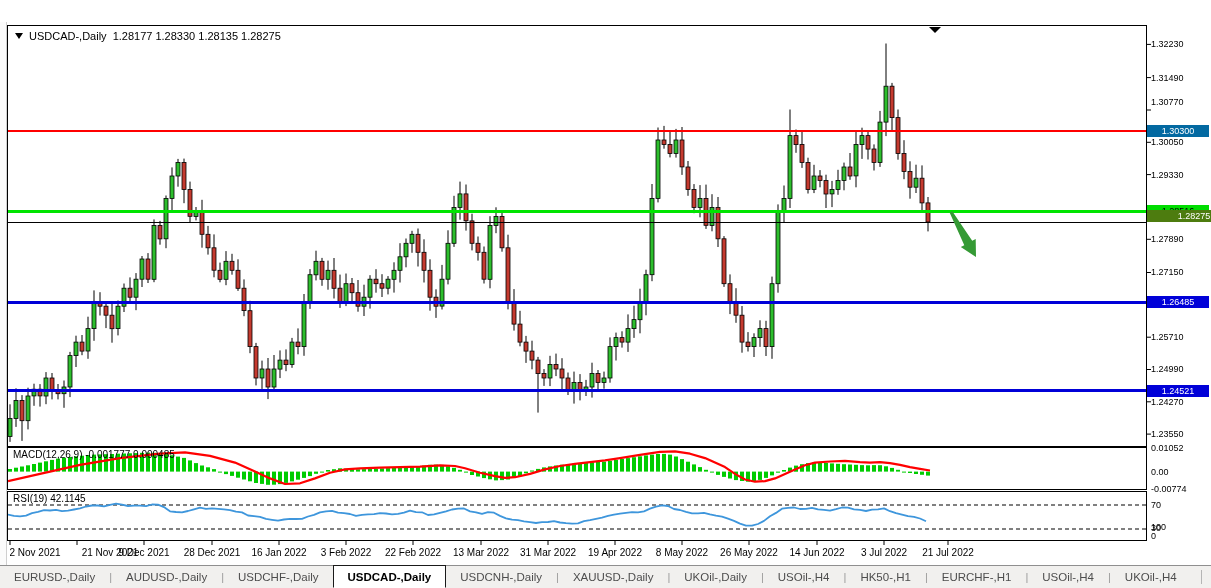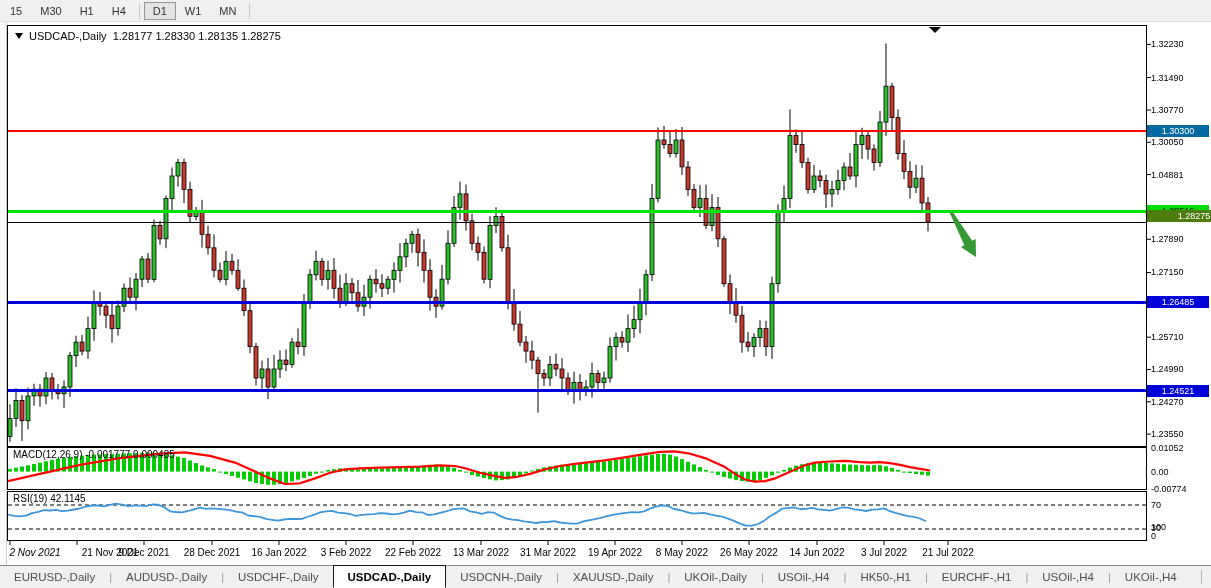--- a/index.html
+++ b/index.html
@@ -33,31 +33,20 @@
   .tab.active{background:#fff;border:1px solid #1a1a1a;border-bottom:1px solid #fff;margin-top:-1px;font-weight:bold;color:#000;}
   .tab-sep{align-self:center;color:#9a9a9a;font-size:11px;}
   .tab-nav{margin-left:auto;display:flex;align-items:center;gap:12px;padding:0 10px;}
   .tab-nav .sep{width:1px;height:14px;background:#b5b5b5;}
 </style>
 </head>
 <body>
 
 <div class="screen">
 
-  <div class="toolbar" id="toolbar">
-      <div class="tf-btn">15</div>
-      <div class="tf-btn">M30</div>
-      <div class="tf-btn">H1</div>
-      <div class="tf-btn">H4</div>
-      <div class="tf-sep"></div>
-      <div class="tf-btn active">D1</div>
-      <div class="tf-btn">W1</div>
-      <div class="tf-btn">MN</div>
-      <div class="tf-sep"></div>
-    </div>
 
   <div class="left-gutter"></div>
 
   <div class="box" id="box-main"></div>
   <div class="box" id="box-macd"></div>
   <div class="box" id="box-rsi"></div>
 
   <svg id="chart-svg" viewBox="0 0 1211 588">
       <defs>
         <clipPath id="clipMain">
@@ -592,42 +581,42 @@
     <span>-0.001777 0.000485</span>
   </div>
   <div class="panel-label" style="left:13px;top:493px;">
     <span>RSI(19)</span>
     <span>42.1145</span>
   </div>
 
   <div class="layer" id="labels-layer">
       <div class="axis-label" style="top: 39.4087px;">1.32230</div>
       <div class="axis-label" style="top: 72.6342px;">1.31490</div>
-      <div class="axis-label" style="top: 97px; margin-top: 8px;">1.30770</div>
+      <div class="axis-label" style="top: 97px;">1.30770</div>
       <div class="axis-label" style="top: 137.289px;">1.30050</div>
-      <div class="axis-label" style="top: 169.617px;">1.04881</div>
+      <div class="axis-label" style="top: 169.617px;">1.29330</div>
       <div class="axis-label" style="top: 234.272px;">1.27890</div>
       <div class="axis-label" style="top: 267.497px;">1.27150</div>
       <div class="axis-label" style="top: 332.152px;">1.25710</div>
       <div class="axis-label" style="top: 364.479px;">1.24990</div>
       <div class="axis-label" style="top: 396.807px;">1.24270</div>
       <div class="axis-label" style="top: 429.134px;">1.23550</div>
       <div class="price-tag" style="top: 125.064px; background: #0369a1; color: rgb(255, 255, 255);">1.30300</div>
       <div class="price-tag" style="top: 205.165px; background: rgb(0, 221, 0); color: rgb(0, 0, 0);">1.28516</div>
       <div class="price-tag" style="top: 210px; background: #4d7c0f; color: rgb(255, 255, 255); padding-left: 16px;">1.28275</div>
       <div class="price-tag" style="top: 296.355px; background: rgb(0, 0, 216); color: rgb(255, 255, 255);">1.26485</div>
       <div class="price-tag" style="top: 384.537px; background: rgb(0, 0, 216); color: rgb(255, 255, 255);">1.24521</div>
       <div class="sub-axis-label" style="top: 443px;">0.01052</div>
       <div class="sub-axis-label" style="top: 466.621px;">0.00</div>
       <div class="sub-axis-label" style="top: 484px;">-0.00774</div>
       <div class="sub-axis-label" style="top: 490px; margin-top: 32px;">100</div>
       <div class="sub-axis-label" style="top: 500px;">70</div>
       <div class="sub-axis-label" style="top: 523px;">30</div>
       <div class="sub-axis-label" style="top: 531px;">0</div>
-      <div class="date-label" style="left: 0px; font-style: italic;">2 Nov 2021</div>
+      <div class="date-label" style="left: 0px;">2 Nov 2021</div>
       <div class="date-label" style="left: 42px; padding-left: 33px;">21 Nov 2021</div>
       <div class="date-label" style="left: 109px;">9 Dec 2021</div>
       <div class="date-label" style="left: 177px;">28 Dec 2021</div>
       <div class="date-label" style="left: 244px;">16 Jan 2022</div>
       <div class="date-label" style="left: 311px;">3 Feb 2022</div>
       <div class="date-label" style="left: 378px;">22 Feb 2022</div>
       <div class="date-label" style="left: 446px;">13 Mar 2022</div>
       <div class="date-label" style="left: 513px;">31 Mar 2022</div>
       <div class="date-label" style="left: 580px;">19 Apr 2022</div>
       <div class="date-label" style="left: 647px;">8 May 2022</div>

